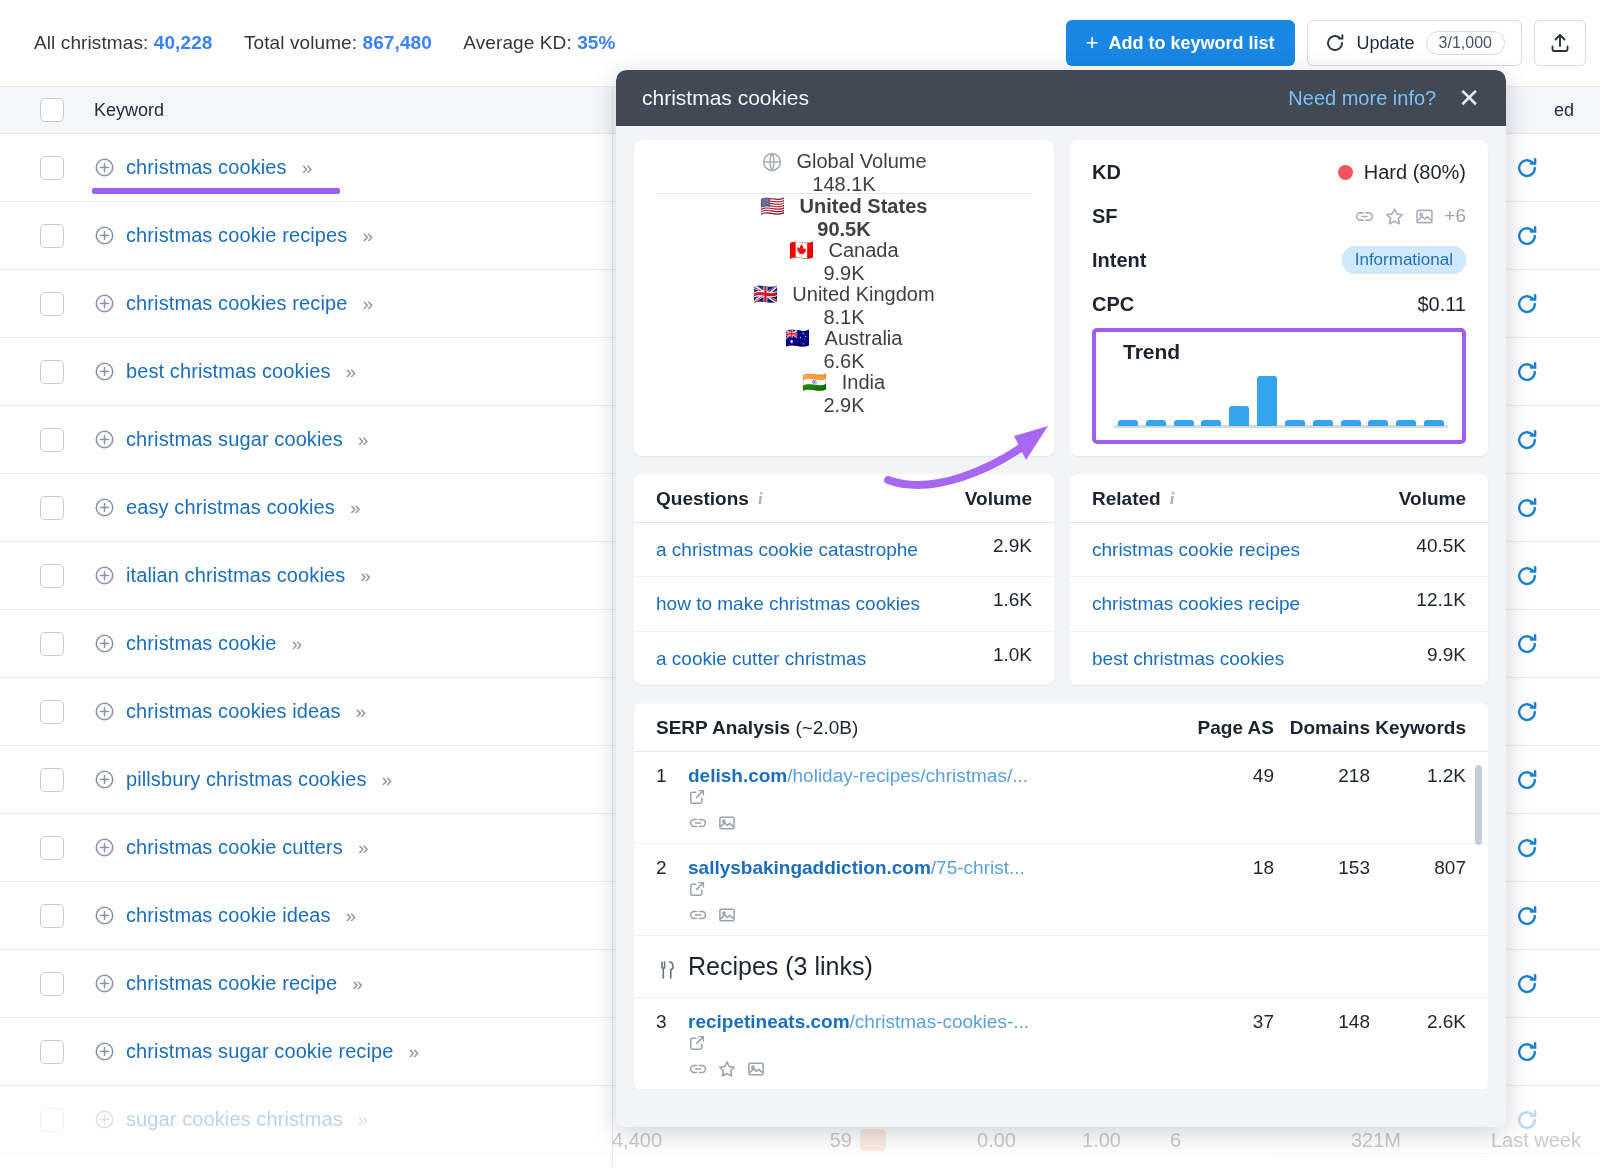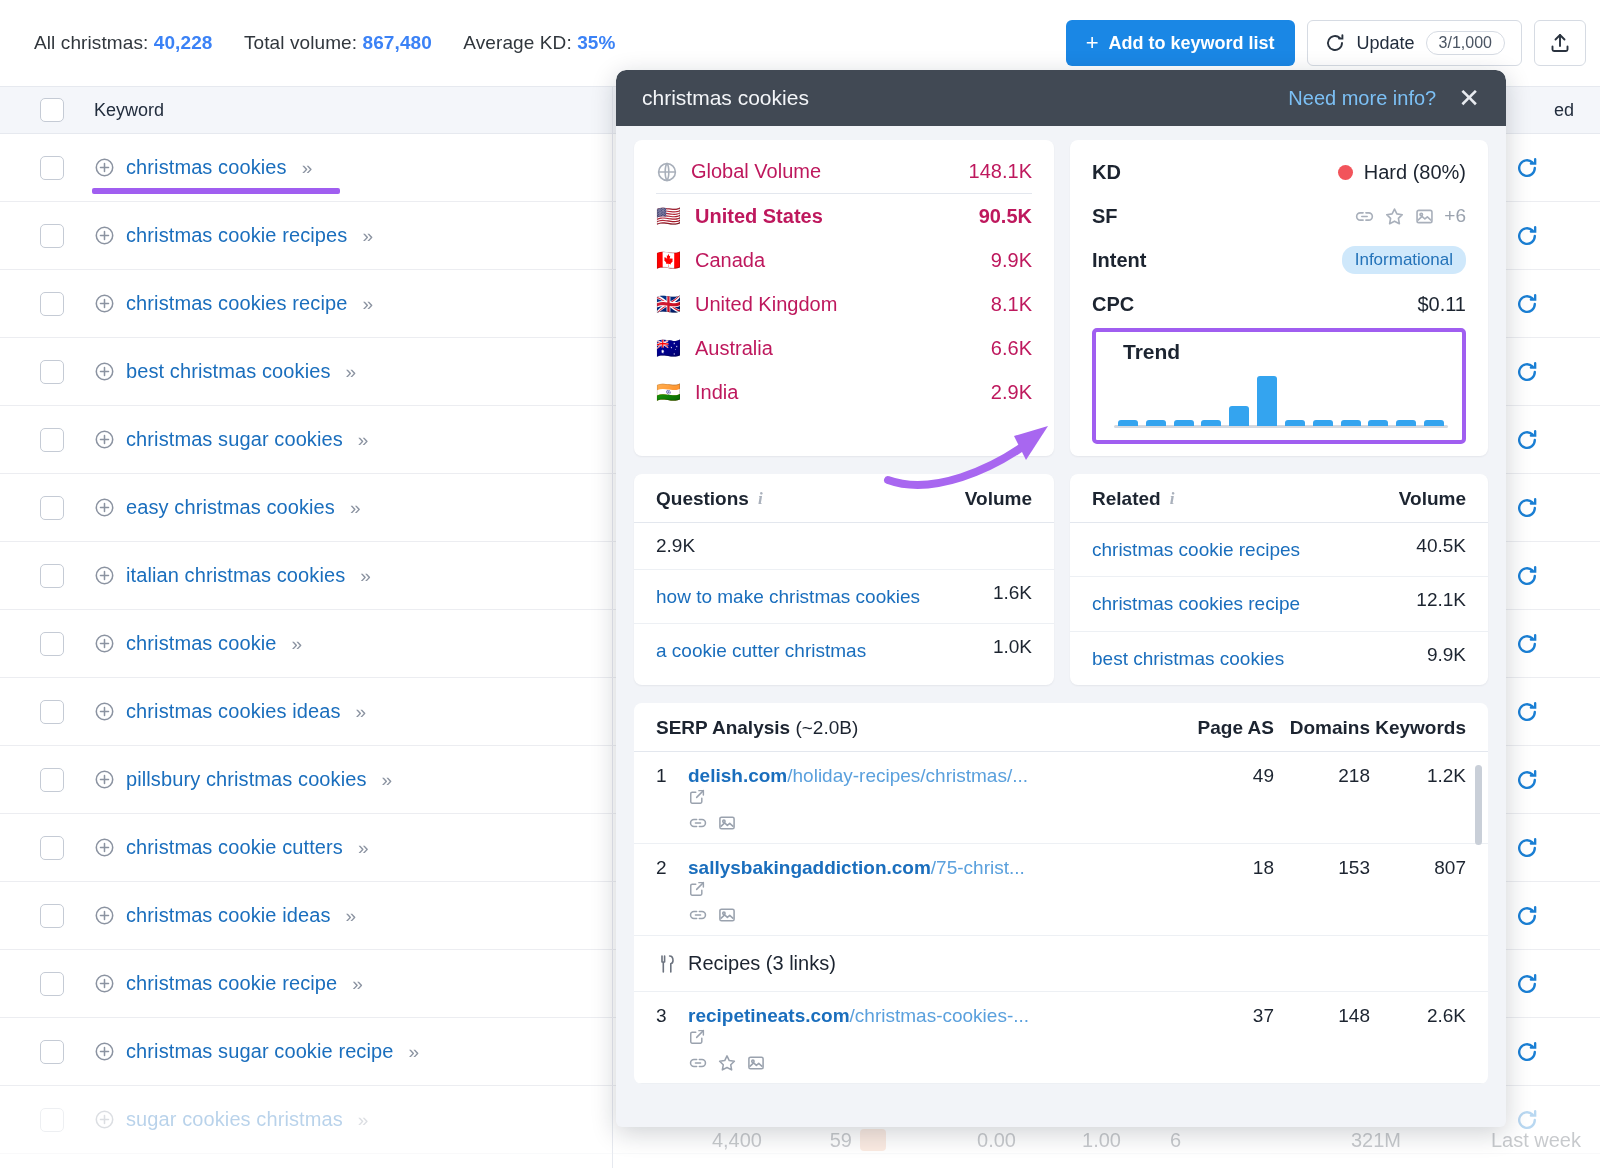--- a/index.html
+++ b/index.html
@@ -89,21 +89,21 @@
   .pop-title { color:#f3f5f8; font-size:21px; }
   .pop-head .spacer { flex:1; }
   .pop-link { color:#7cc0f5; font-size:20px; cursor:pointer; margin-right:22px;}
   .pop-close { color:#e8ebf0; font-size:26px; line-height:1; cursor:pointer; }
 
   .pop-body { padding:14px 18px 0 18px; }
   .cardrow { display:flex; gap:16px; }
   .card { background:#fff; border-radius:8px; box-shadow:0 1px 2px rgba(16,24,40,.06); }
 
   .card-vol { width:420px; padding:10px 22px 14px 22px; }
-  .vrow { display:flex; align-items:center; height:44px; font-size:20px; color:#be185d;}
+  .vrow { display:flex; align-items:center; height:44px; font-size:20px; color:#404040;flex-direction:column;}
   .vrow .nm { flex:1; display:flex; align-items:center; gap:13px;}
   .vrow.total { border-bottom:1px solid #e3e7ee; }
   .vrow.us { font-weight:700; }
   .flag { font-size:20px; width:26px; display:inline-block; }
 
   .card-kd { flex:1; padding:10px 22px 12px 22px; position:relative;}
   .krow { display:flex; align-items:center; height:44px; font-size:20px; color:#1c2430;}
   .krow .k { font-weight:700; flex:1; }
   .dot { width:15px;height:15px;border-radius:50%; background:#f2545b; display:inline-block; margin-right:11px; vertical-align:-1px;}
   .sficons { display:flex; align-items:center; gap:9px; color:#9aa2ae; font-size:19px;}
@@ -144,21 +144,21 @@
   .serp-head .c { width:96px; text-align:right; font-weight:700;}
   .serp-row { display:flex; padding:13px 22px 10px 22px; border-bottom:1px solid #edf0f4; font-size:19px;}
   .serp-row .num { width:32px; color:#1c2430;}
   .serp-row .main { flex:1; }
   .serp-row .url { white-space:nowrap; overflow:hidden; }
   .serp-row .dom { color:#1a6ebd; font-weight:700; cursor:pointer;}
   .serp-row .path { color:#5aa0dd; }
   .serp-row .c { width:96px; text-align:right; color:#1c2430;}
   .ext { color:#9aa2ae; margin-left:8px; }
   .ficons { margin-top:7px; display:flex; gap:9px; color:#9aa2ae; font-size:18px;}
-  .serp-group { display:flex; align-items:flex-end; gap:10px; padding:16px 22px; border-bottom:1px solid #edf0f4; font-size:20px; color:#1c2430;}
+  .serp-group { display:flex; align-items:flex-end; gap:10px; padding:16px 22px; border-bottom:1px solid #edf0f4; font-size:25px; color:#1c2430;}
   .scroll-thumb { position:absolute; right:6px; top:62px; width:7px; height:80px; background:#c9cfd8; border-radius:4px;}
 
   .arrow-anno { position:absolute; left:880px; top:418px; pointer-events:none; }
 
   svg { display:block; }
 </style>
 </head>
 <body>
 
 <div id="root">
@@ -498,21 +498,21 @@
         <span class="refresh">
           <svg width="26" height="26" viewBox="0 0 22 22" fill="none" stroke="#1a7fd4" stroke-width="2" stroke-linecap="round">
             <path d="M17.6 11a6.6 6.6 0 1 1-2-4.7"></path>
             <path d="M17.9 3.6v3.6h-3.6"></path>
           </svg>
         </span>
       </div>
     </div>
 
   <div style="position:absolute; left:612px; top:1112px; width:988px; height:56px; opacity:.28; display:flex; align-items:center; font-size:20px; color:#3b434e;">
-    <span style="width:150px; text-align:right;">4,400</span>
+    <span style="width:150px; ">4,400</span>
     <span style="width:90px; text-align:right;">59</span>
     <span style="width:26px;height:22px;margin-left:8px;border-radius:4px;background:#f4b99a;"></span>
     <span style="width:130px; text-align:right;">0.00</span>
     <span style="width:105px; text-align:right;">1.00</span>
     <span style="width:60px; text-align:right;">6</span>
     <span style="width:220px; text-align:right;">321M</span>
     <span style="width:180px; text-align:right;">Last week</span>
   </div>
 
   <div class="popup">
@@ -668,20 +668,21 @@
         <div class="card card-q">
           <div class="tbl-head">
             <span class="t">
               <span>Questions</span>
               <span class="info-i">i</span>
             </span>
             <span>Volume</span>
           </div>
           <div id="questions">
               <div class="tbl-row">
+                <span class="lnk">a christmas cookie catastrophe</span>
                 <span class="val">2.9K</span>
               </div>
               <div class="tbl-row">
                 <span class="lnk">how to make christmas cookies</span>
                 <span class="val">1.6K</span>
               </div>
               <div class="tbl-row">
                 <span class="lnk">a cookie cutter christmas</span>
                 <span class="val">1.0K</span>
               </div>

